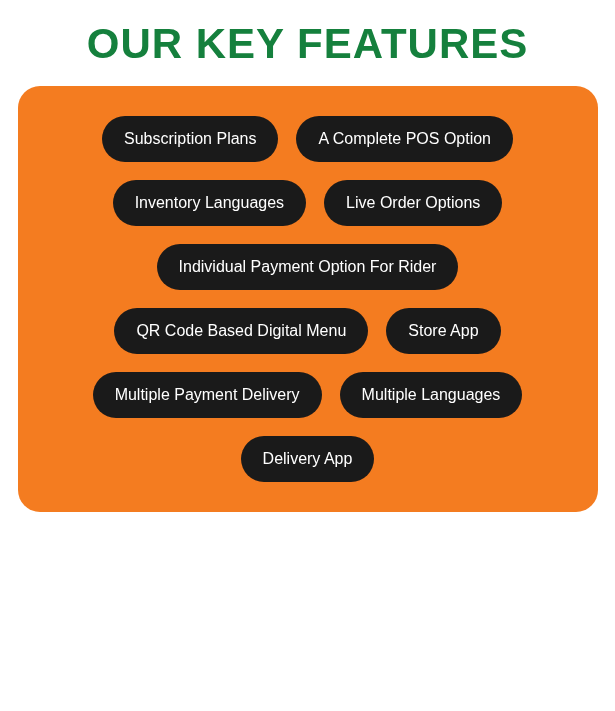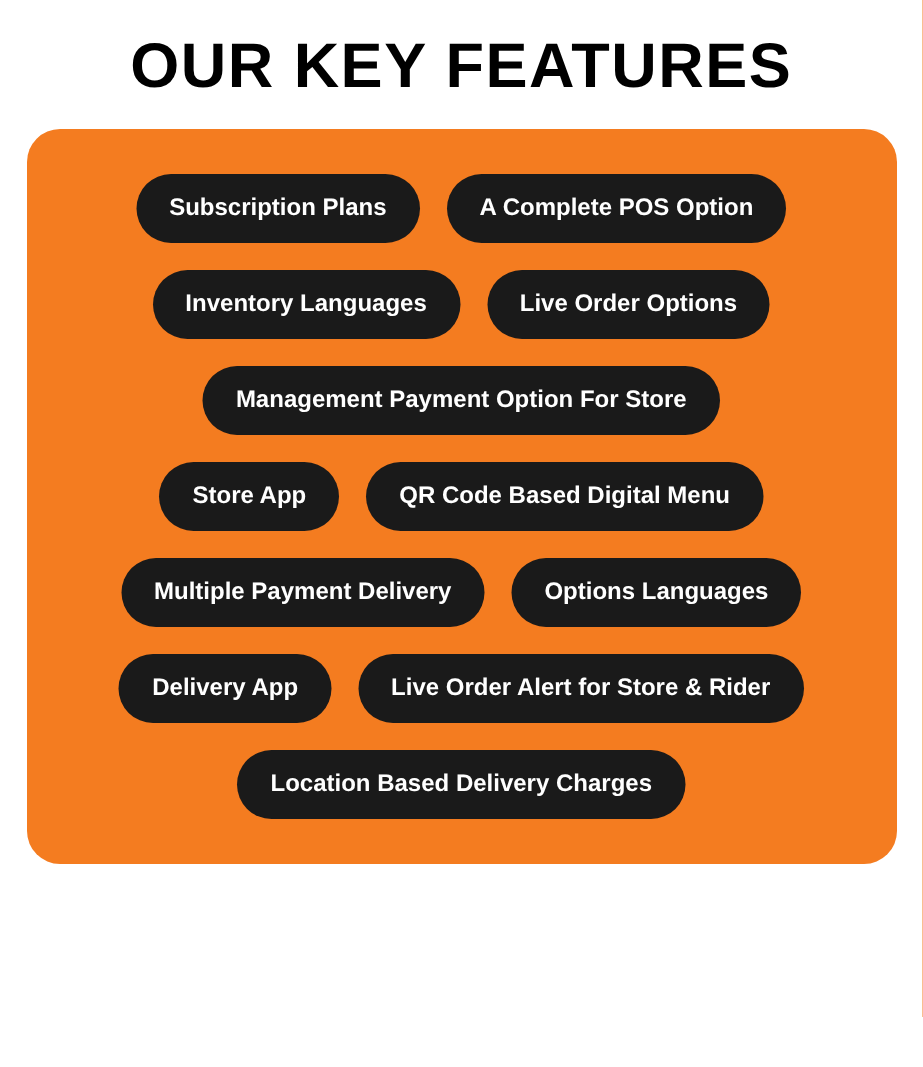--- a/index.html
+++ b/index.html
@@ -15,21 +15,21 @@
       font-family: Arial, sans-serif;
       display: flex;
       flex-direction: column;
       align-items: center;
       padding: 20px 10px 20px 10px;
     }
 
     .page-title {
       font-size: 42px;
       font-weight: 900;
-      color: #000000;
+      color: #15803d;
       text-align: center;
       margin-bottom: 18px;
       letter-spacing: 1px;
       text-transform: uppercase;
     }
 
     .features-box {
       background: #f47c20;
       border-radius: 22px;
       width: 580px;
@@ -48,21 +48,21 @@
       flex-wrap: wrap;
       width: 100%;
     }
 
     .feature-tag {
       background: #1a1a1a;
       color: #ffffff;
       border-radius: 30px;
       padding: 14px 22px;
       font-size: 16px;
-      font-weight: 700;
+      font-weight: 400;
       white-space: nowrap;
       display: inline-flex;
       align-items: center;
       justify-content: center;
     }
   </style>
 </head>
 <body>
 
 <h1 class="page-title">OUR KEY FEATURES</h1>
@@ -70,30 +70,26 @@
 <div class="features-box">
 <div class="features-row">
       <div class="feature-tag">Subscription Plans</div>
       <div class="feature-tag">A Complete POS Option</div>
     </div>
     <div class="features-row">
       <div class="feature-tag">Inventory Languages</div>
       <div class="feature-tag">Live Order Options</div>
     </div>
     <div class="features-row">
-      <div class="feature-tag">Management Payment Option For Store</div>
+      <div class="feature-tag">Individual Payment Option For Rider</div>
     </div>
     <div class="features-row">
+      <div class="feature-tag">QR Code Based Digital Menu</div>
       <div class="feature-tag">Store App</div>
-      <div class="feature-tag">QR Code Based Digital Menu</div>
     </div>
     <div class="features-row">
       <div class="feature-tag">Multiple Payment Delivery</div>
-      <div class="feature-tag">Options Languages</div>
+      <div class="feature-tag">Multiple Languages</div>
     </div>
     <div class="features-row">
       <div class="feature-tag">Delivery App</div>
-      <div class="feature-tag">Live Order Alert for Store &amp; Rider</div>
-    </div>
-    <div class="features-row">
-      <div class="feature-tag">Location Based Delivery Charges</div>
     </div>
   </div>
 
 </body></html>

